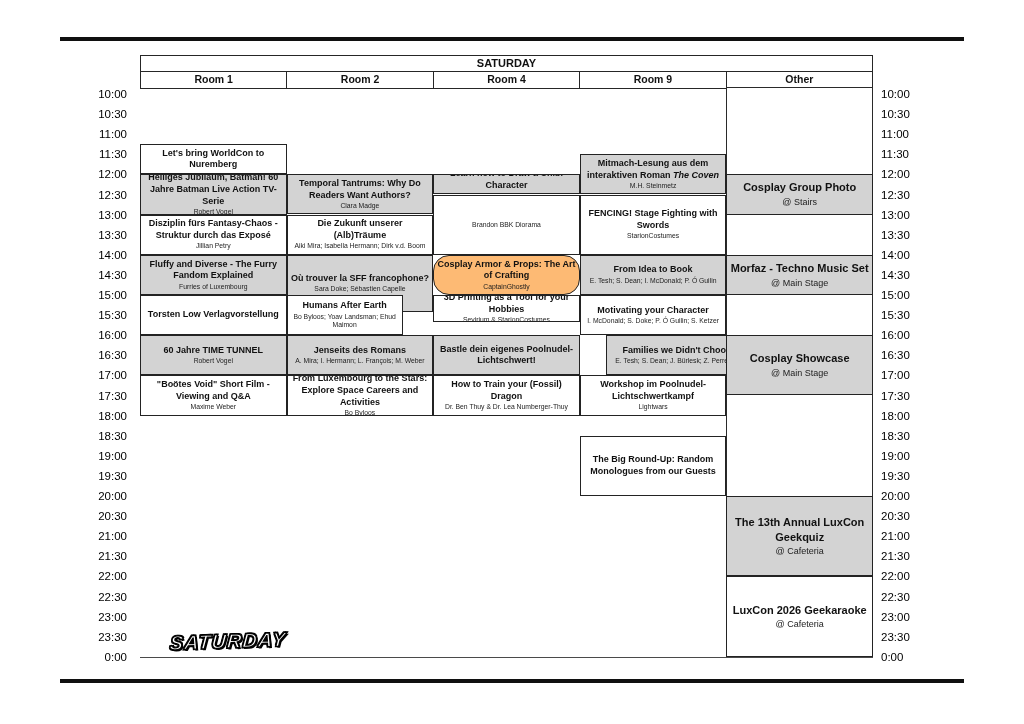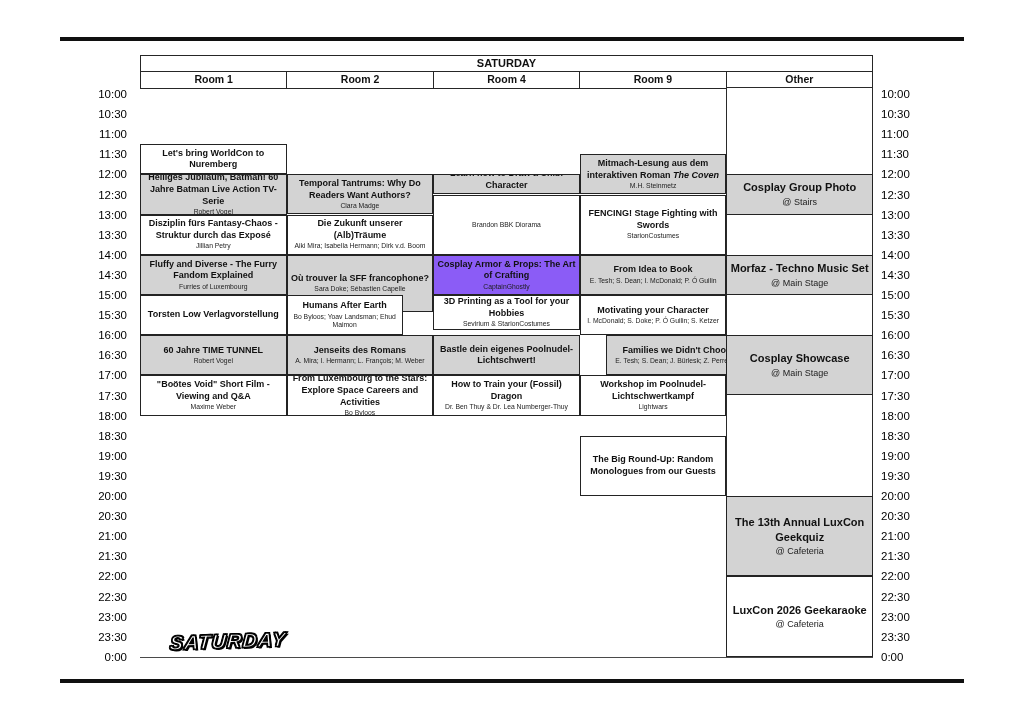--- a/index.html
+++ b/index.html
@@ -173,25 +173,25 @@
         <div class="title">From Luxembourg to the Stars: Explore Space Careers and Activities</div>
         <div class="subtitle">Bo Byloos</div>
       </div>
       <div class="event" style="left: 433.2px; width: 146.6px; top: 174.4px; height: 20.1px; background: rgb(211, 211, 211); border-color: rgb(35, 35, 35);">
         <div class="title">Learn how to Draw a Chibi Character</div>
         <div class="subtitle">Axipixi</div>
       </div>
       <div class="event" style="left: 433.2px; width: 146.6px; top: 194.5px; height: 60.3px; background: rgb(255, 255, 255); border-color: rgb(35, 35, 35);">
         <div class="subtitle">Brandon BBK Diorama</div>
       </div>
-      <div class="event" style="left: 433.2px; width: 146.6px; top: 254.8px; height: 40.2px; background: #8b5cf6; border-color: rgb(35, 35, 35);">
+      <div class="event" style="left: 433.2px; width: 146.6px; top: 254.8px; height: 40.2px; background: #fdba74; border-color: rgb(35, 35, 35); border-radius: 16px;">
         <div class="title">Cosplay Armor &amp; Props: The Art of Crafting</div>
         <div class="subtitle">CaptainGhostly</div>
       </div>
-      <div class="event" style="left: 433.2px; width: 146.6px; top: 295px; height: 35px; background: rgb(255, 255, 255); border-color: rgb(35, 35, 35);">
+      <div class="event" style="left: 433.2px; width: 146.6px; top: 295px; height: 27px; background: rgb(255, 255, 255); border-color: rgb(35, 35, 35);">
         <div class="title">3D Printing as a Tool for your Hobbies</div>
         <div class="subtitle">Sevirium &amp; StarionCostumes</div>
       </div>
       <div class="event" style="left: 433.2px; width: 146.6px; top: 335.2px; height: 40.2px; background: rgb(211, 211, 211); border-color: rgb(35, 35, 35);">
         <div class="title">Bastle dein eigenes Poolnudel-Lichtschwert!</div>
       </div>
       <div class="event" style="left: 433.2px; width: 146.6px; top: 375.4px; height: 40.2px; background: rgb(255, 255, 255); border-color: rgb(35, 35, 35);">
         <div class="title">How to Train your (Fossil) Dragon</div>
         <div class="subtitle">Dr. Ben Thuy &amp; Dr. Lea Numberger-Thuy</div>
       </div>

